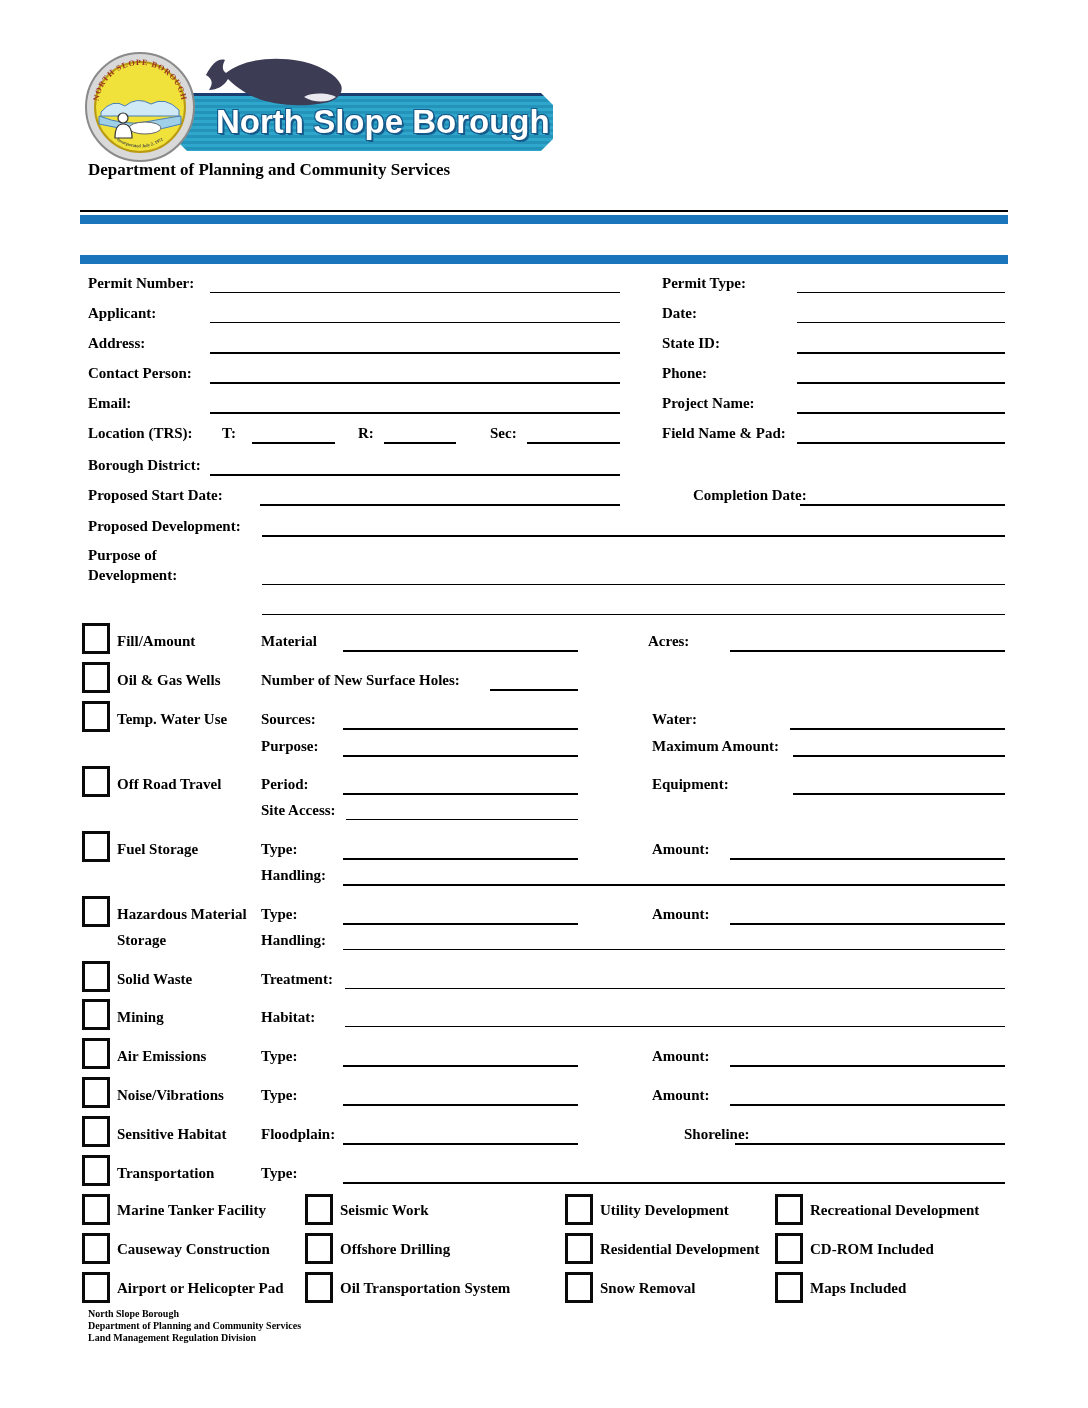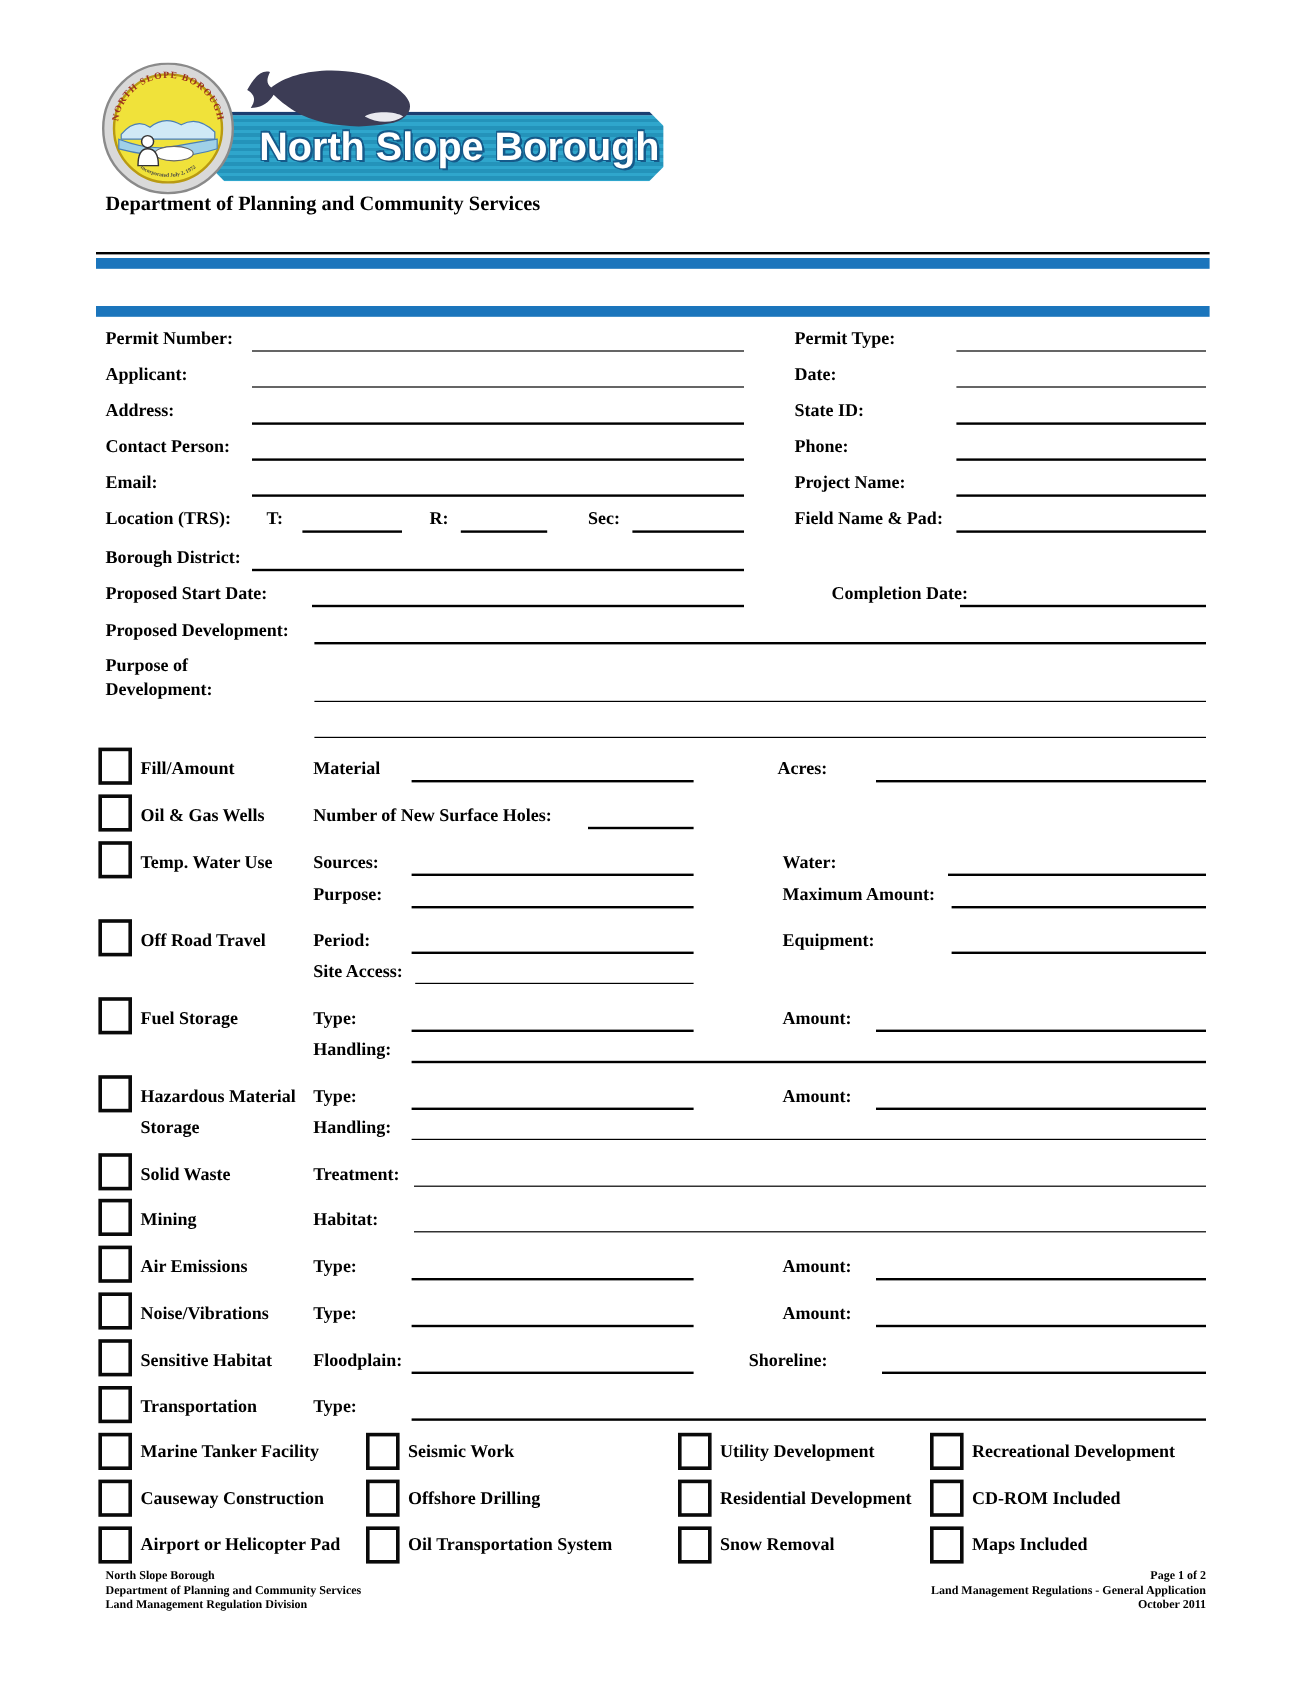--- a/index.html
+++ b/index.html
@@ -204,21 +204,21 @@
   <div class="lbl" style="left:117px;top:1086px;">Noise/Vibrations</div>
   <div class="lbl" style="left:261px;top:1086px;">Type:</div>
   <div class="ln" style="left:343px;top:1104px;width:235px;"></div>
   <div class="lbl" style="left:652px;top:1086px;">Amount:</div>
   <div class="ln" style="left:730px;top:1104px;width:275px;"></div>
 
   <div class="cb" style="left:82px;top:1116px;"></div>
   <div class="lbl" style="left:117px;top:1125px;">Sensitive Habitat</div>
   <div class="lbl" style="left:261px;top:1125px;">Floodplain:</div>
   <div class="ln" style="left:343px;top:1143px;width:235px;"></div>
-  <div class="lbl" style="left:624px;top:1125px;font-family:Liberation Serif, serif;">Shoreline:</div>
+  <div class="lbl" style="left:684px;top:1125px;font-family:Liberation Serif, serif;">Shoreline:</div>
   <div class="ln" style="left:735px;top:1143px;width:270px;"></div>
 
   <div class="cb" style="left:82px;top:1155px;"></div>
   <div class="lbl" style="left:117px;top:1164px;">Transportation</div>
   <div class="lbl" style="left:261px;top:1164px;">Type:</div>
   <div class="ln" style="left:343px;top:1182px;width:662px;"></div>
 
   <div class="cb" style="left:82px;top:1194px;"></div>
   <div class="lbl" style="left:117px;top:1201px;">Marine Tanker Facility</div>
   <div class="cb" style="left:305px;top:1194px;"></div>
@@ -244,19 +244,14 @@
   <div class="cb" style="left:565px;top:1272px;"></div>
   <div class="lbl" style="left:600px;top:1279px;">Snow Removal</div>
   <div class="cb" style="left:775px;top:1272px;"></div>
   <div class="lbl" style="left:810px;top:1279px;">Maps Included</div>
 
   <div class="footer-block" style="left:88px;top:1308px;">
     <div>North Slope Borough</div>
     <div>Department of Planning and Community Services</div>
     <div>Land Management Regulation Division</div>
   </div>
-  <div class="footer-block" style="left:505px;top:1308px;width:500px;text-align:right;">
-    <div>Page 1 of 2</div>
-    <div>Land Management Regulations - General Application</div>
-    <div>October 2011</div>
-  </div>
 
 </div>
 
 </body></html>

